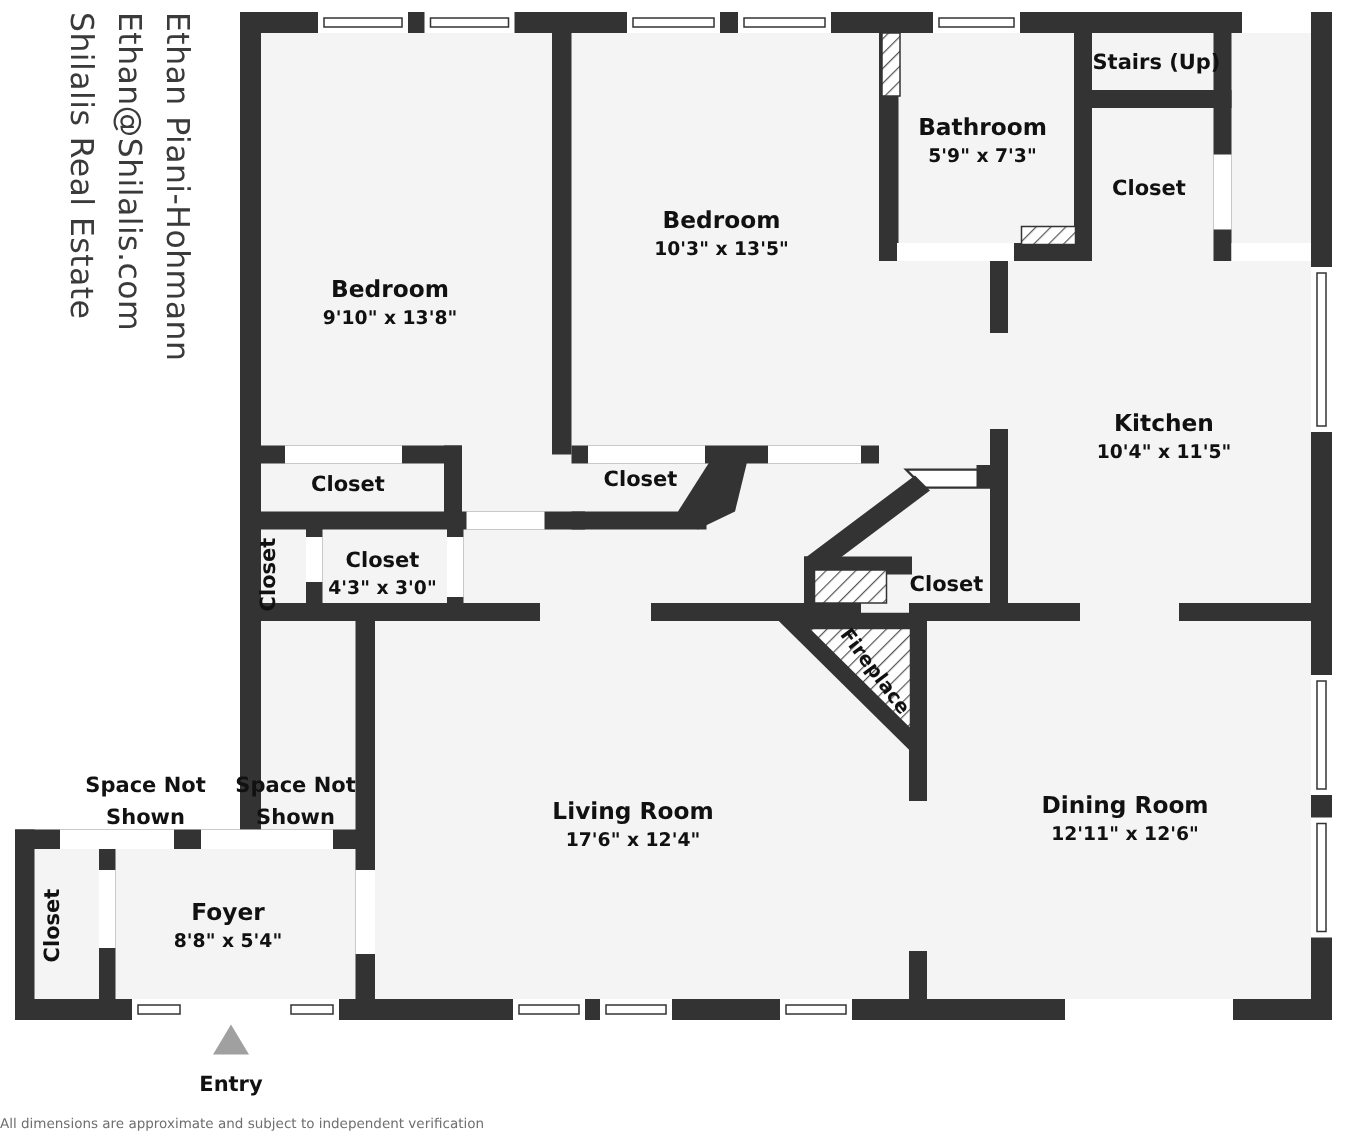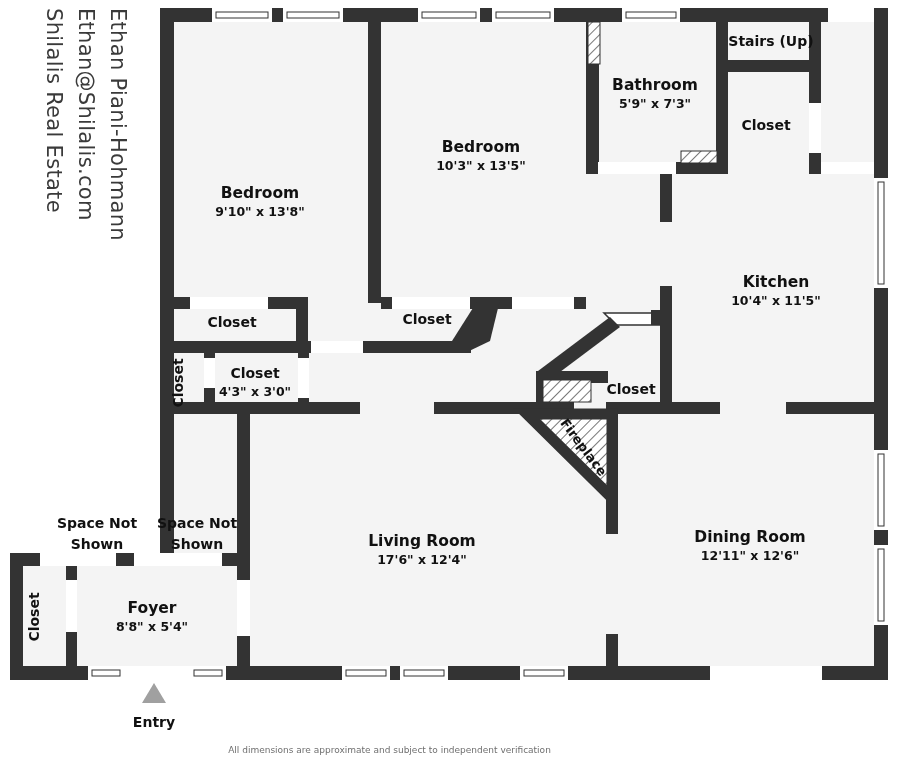--- a/index.html
+++ b/index.html
@@ -48,21 +48,21 @@
   }
   .agent-line.l1 { left: 130px; top: 8px; }
   .agent-line.l2 { left: 98px;  top: 8px; }
   .agent-line.l3 { left: 66px;  top: 8px; }
 
   .footer-note {
     position: absolute;
     left: 0;
     top: 745px;
     width: 779px;
-    text-align: center;
+    text-align: left;
     font-family: "DejaVu Sans", "Liberation Sans", sans-serif;
     font-size: 9px;
     color: #6f6f6f;
   }
 
   
   .room-name {
     font-family: "DejaVu Sans", "Liberation Sans", sans-serif;
     font-size: 15.5px;
     font-weight: bold;

